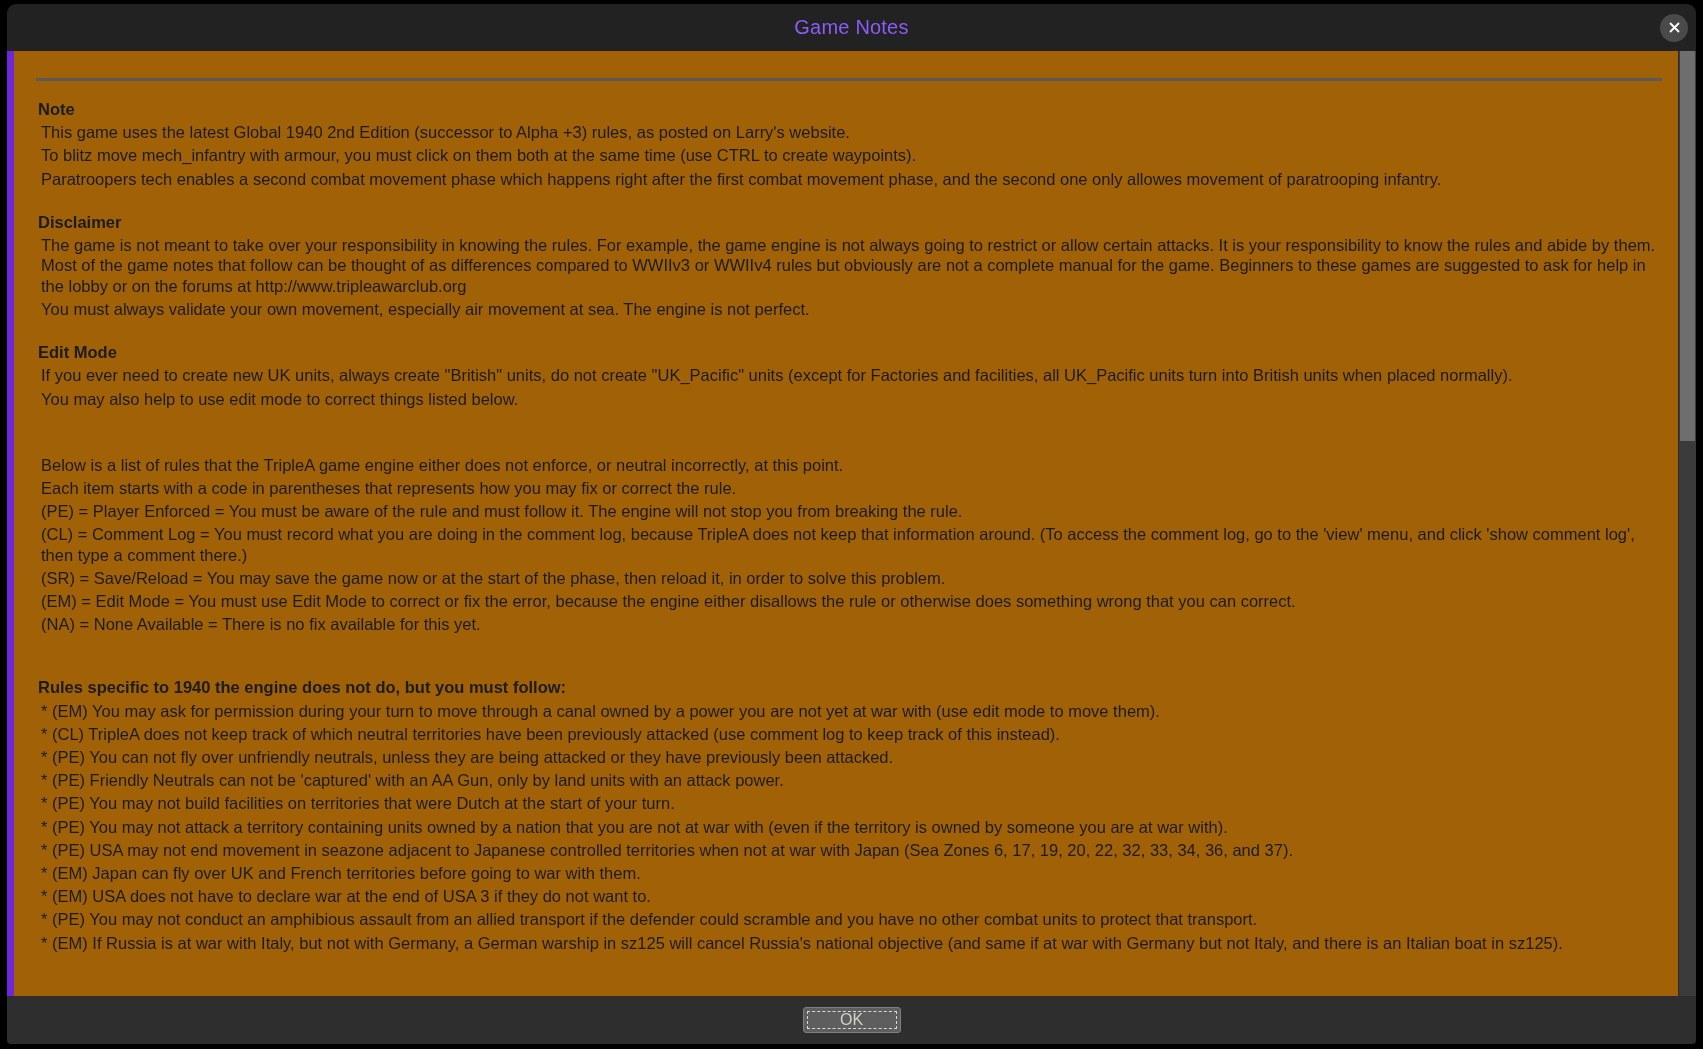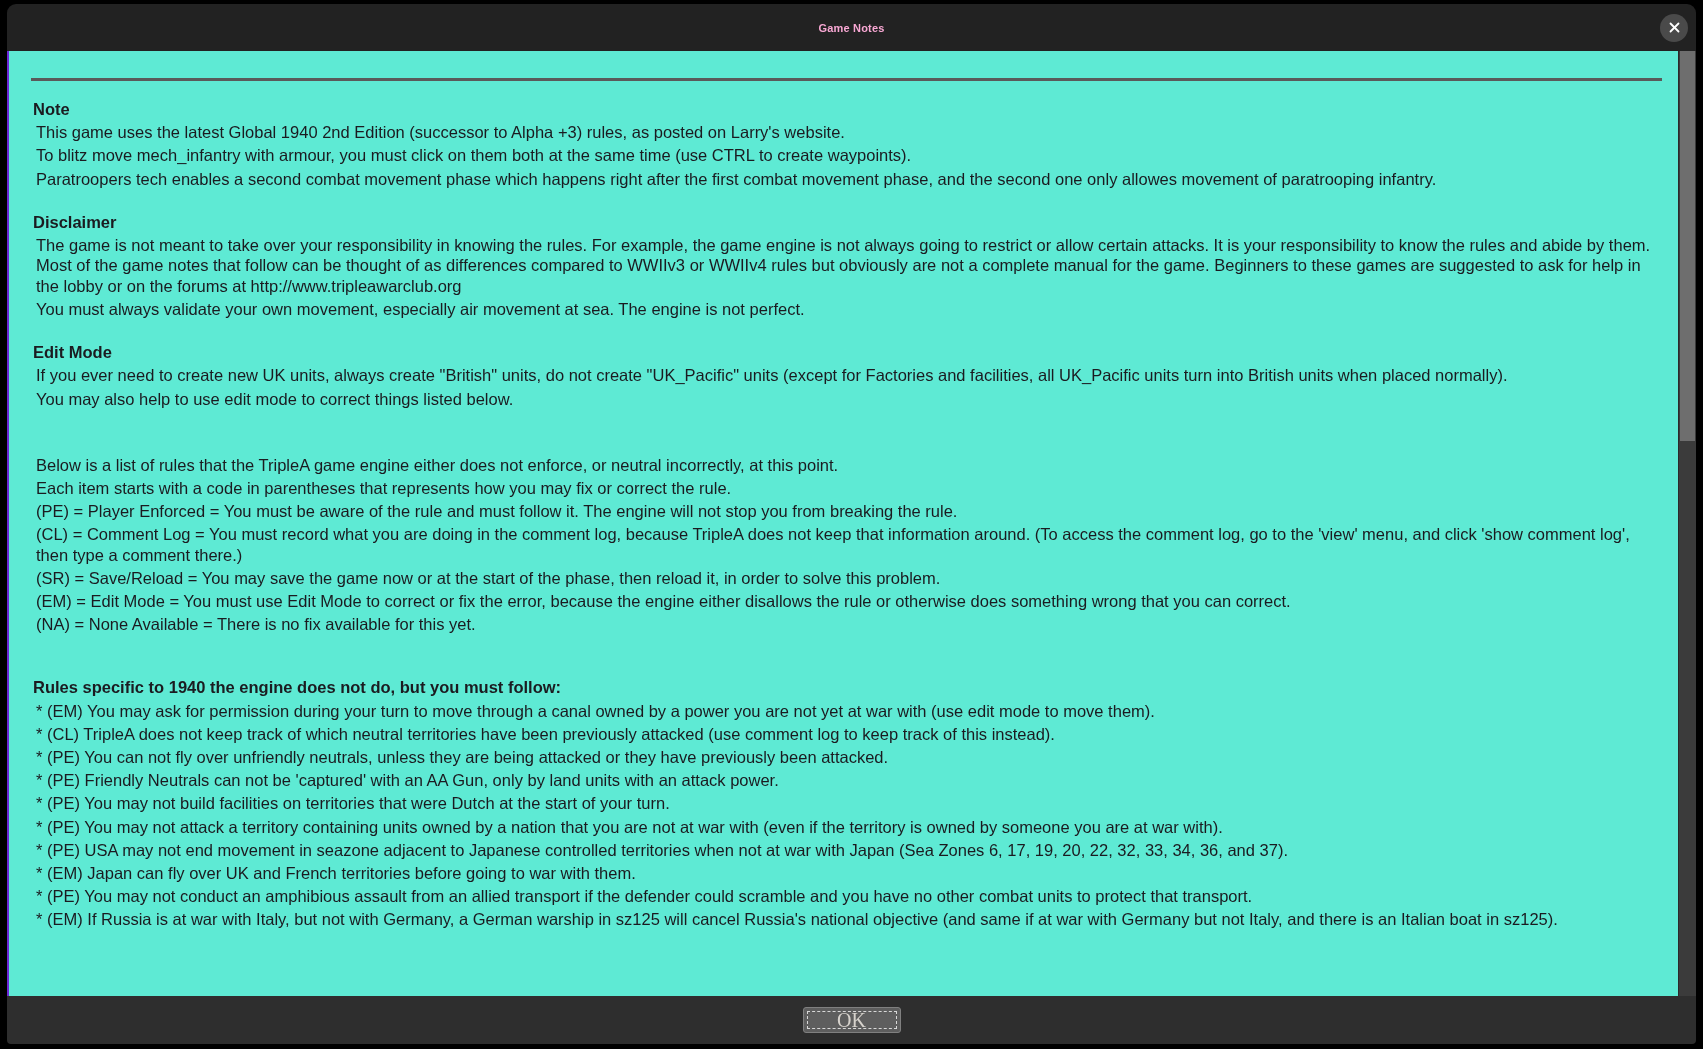--- a/index.html
+++ b/index.html
@@ -32,23 +32,23 @@
     min-height: 47px;
     background: #222222;
     border-top-left-radius: 9px;
     border-top-right-radius: 9px;
     margin: 4px 7px 0 7px;
     display: flex;
     align-items: center;
     justify-content: center;
   }
   .title-text {
-    color: #f9a8d4;
-    font-size: 11px;
-    font-weight: bold;
+    color: #8b5cf6;
+    font-size: 20px;
+    font-weight: normal;
     letter-spacing: 0.2px;
     font-family: "Liberation Sans", sans-serif;
   }
   .close-btn {
     position: absolute;
     right: 8px;
     top: 50%;
     transform: translateY(-50%);
     width: 28px;
     height: 28px;
@@ -59,24 +59,24 @@
     justify-content: center;
     cursor: pointer;
   }
   .close-btn svg { display: block; }
 
   
   .content-wrap {
     position: relative;
     flex: 1 1 auto;
     margin: 0 7px 0 7px;
-    background: #5eead4;
+    background: #a16207;
     display: flex;
     overflow: hidden;
-    border-left: 2px solid #6d28d9;
+    border-left: 7px solid #6d28d9;
     box-sizing: border-box;
   }
   .doc {
     flex: 1 1 auto;
     padding: 0px 10px 0 12px;
     overflow: hidden;
     position: relative;
     box-sizing: border-box;
   }
   .doc-inner {
@@ -157,22 +157,22 @@
   }
   .ok-btn::after {
     content: "";
     position: absolute;
     left: 3px; right: 3px; top: 3px; bottom: 3px;
     border: 1px dashed #d8d8d8;
     pointer-events: none;
   }
   .ok-label {
     color: #d6d2cc;
-    font-size: 20px;
-    font-family: Liberation Serif, serif;
+    font-size: 16px;
+    font-family: Liberation Sans, sans-serif;
     position: relative;
     z-index: 2;
   }
 </style>
 </head>
 <body>
 
 <div class="window">
 
   <div class="titlebar">
@@ -213,20 +213,21 @@
             <div class="spacer-lg"></div>
             <p class="h">Rules specific to 1940 the engine does not do, but you must follow:</p>
             <p>* (EM) You may ask for permission during your turn to move through a canal owned by a power you are not yet at war with (use edit mode to move them).</p>
             <p>* (CL) TripleA does not keep track of which neutral territories have been previously attacked (use comment log to keep track of this instead).</p>
             <p>* (PE) You can not fly over unfriendly neutrals, unless they are being attacked or they have previously been attacked.</p>
             <p>* (PE) Friendly Neutrals can not be 'captured' with an AA Gun, only by land units with an attack power.</p>
             <p>* (PE) You may not build facilities on territories that were Dutch at the start of your turn.</p>
             <p>* (PE) You may not attack a territory containing units owned by a nation that you are not at war with (even if the territory is owned by someone you are at war with).</p>
             <p>* (PE) USA may not end movement in seazone adjacent to Japanese controlled territories when not at war with Japan (Sea Zones 6, 17, 19, 20, 22, 32, 33, 34, 36, and 37).</p>
             <p>* (EM) Japan can fly over UK and French territories before going to war with them.</p>
+            <p>* (EM) USA does not have to declare war at the end of USA 3 if they do not want to.</p>
             <p>* (PE) You may not conduct an amphibious assault from an allied transport if the defender could scramble and you have no other combat units to protect that transport.</p>
             <p>* (EM) If Russia is at war with Italy, but not with Germany, a German warship in sz125 will cancel Russia's national objective (and same if at war with Germany but not Italy, and there is an Italian boat in sz125).</p>
           </div>
       </div>
     </div>
     <div class="scrollbar">
       <div class="scroll-thumb"></div>
     </div>
   </div>
 

